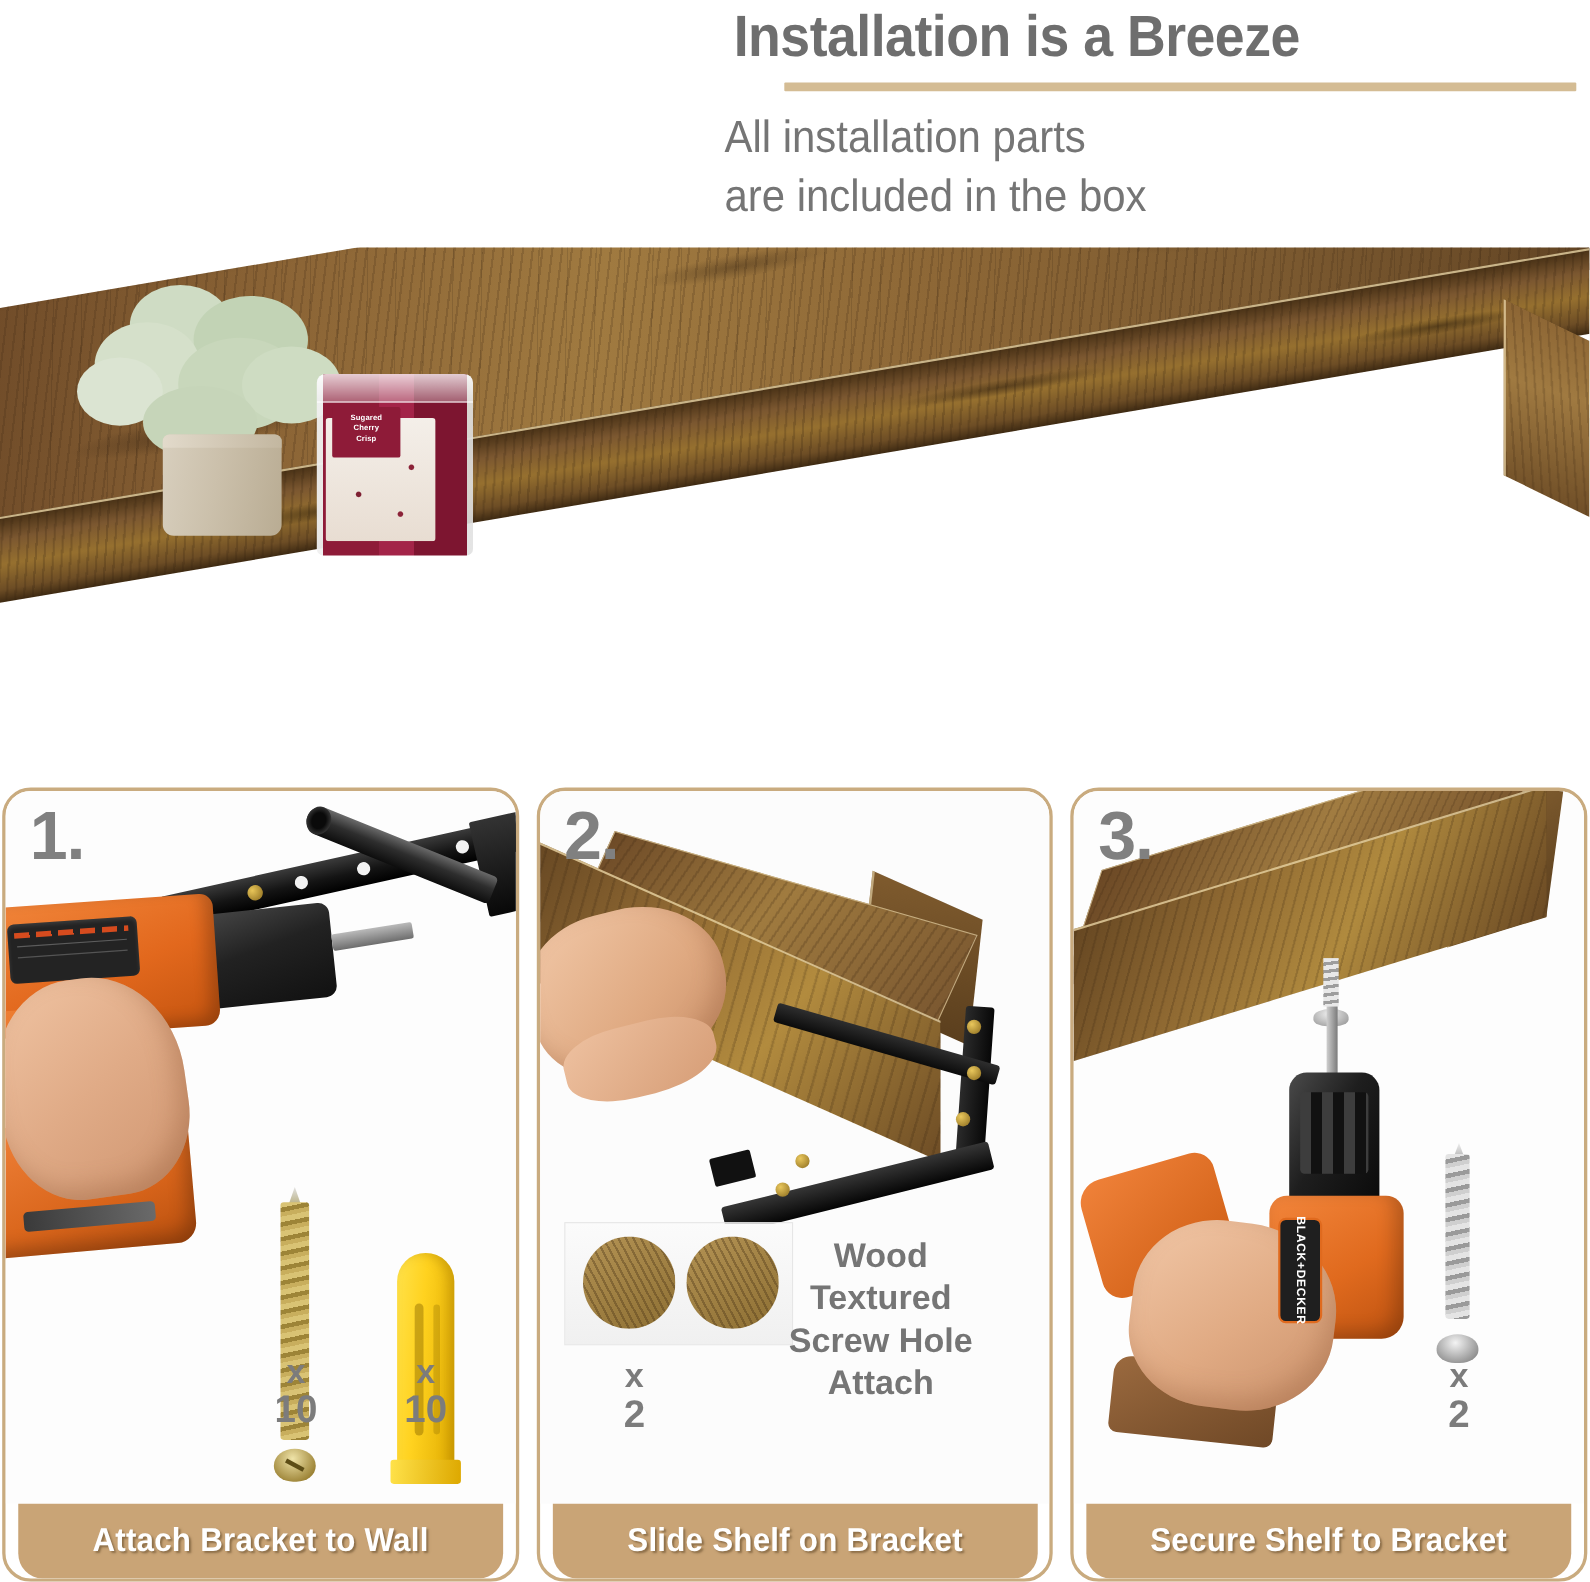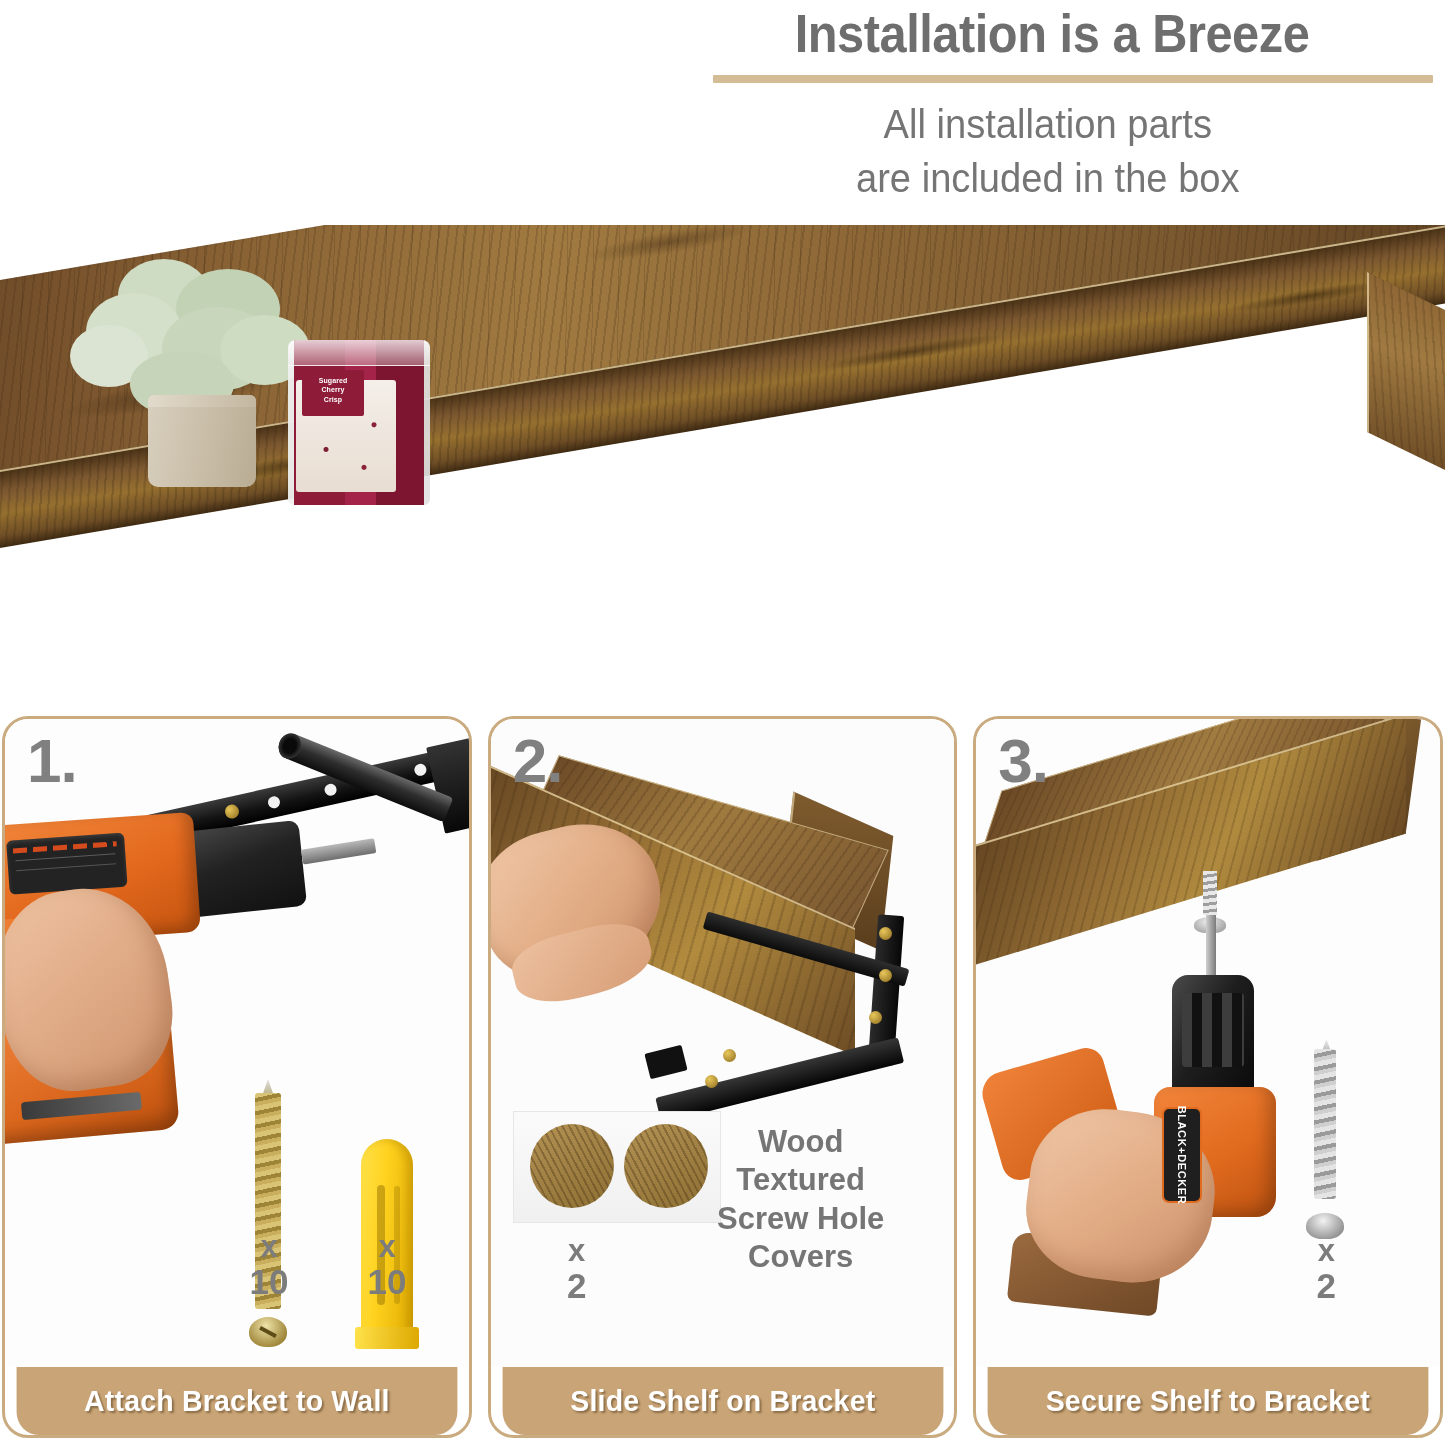--- a/index.html
+++ b/index.html
@@ -19,21 +19,21 @@
     background: #ffffff;
   }
 
   
   .header {
     position: absolute;
     left: 600px;
     top: 0;
     width: 845px;
     height: 225px;
-    text-align: center;
+    text-align: left;
     padding-right: 8px;
   }
   .header-title {
     font-size: 53px;
     font-weight: 700;
     color: #6e6e6e;
     letter-spacing: -0.5px;
     line-height: 1.12;
     transform: scaleX(0.92);
     transform-origin: right center;
@@ -679,21 +679,21 @@
         <div class="covers-card">
           <span class="cover-dot" style="left:16px"></span>
           <span class="cover-dot" style="left:110px"></span>
         </div>
 
         <div class="qty" style="left:48px; top:516px; width:76px;">
           <span class="x">x</span>
           <span>2</span>
         </div>
 
-        <div class="p2-text">Wood Textured Screw Hole Covers</div>
+        <div class="p2-text">Wood Textured Screw Hole Attach</div>
 
         <div class="step-num">2.</div>
       </div>
       <div class="panel-caption">Slide Shelf on Bracket</div>
     </div>
 
     <div class="panel">
       <div class="panel-body">
         <div class="p3-wall"></div>
 

